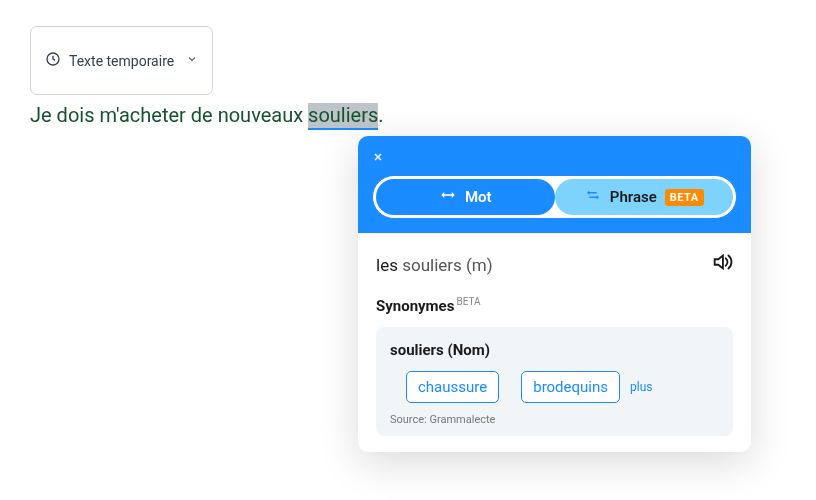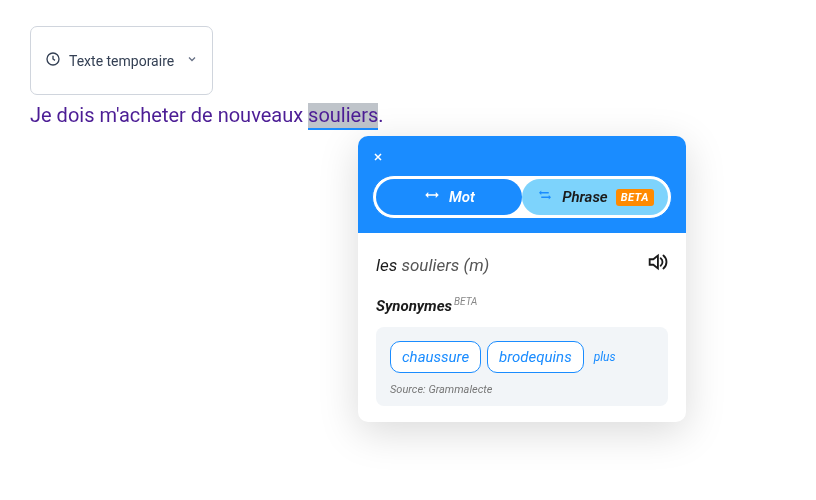--- a/index.html
+++ b/index.html
@@ -25,37 +25,36 @@
       color: #344054;
       background: #fff;
       cursor: pointer;
     }
     .top-btn .chevron { margin-left: 4px; font-size: 12px; color: #667085; }
     .sentence {
       position: absolute;
       top: 103px;
       left: 30px;
       font-size: 20px;
-      color: #4c1d95;
+      color: #14532d;
     }
     .highlight {
       background: #bfc4ca;
       border-bottom: 2px solid #1a8cff;
       padding-bottom: 1px;
     }
     .popup {
       position: absolute;
       top: 136px;
       left: 358px;
-      width: 328px;
+      width: 393px;
       background: #fff;
       border-radius: 10px;
       box-shadow: 0 10px 40px rgba(0,0,0,0.15);
       overflow: visible;
-      font-style: italic;
     }
     .popup-header {
       background: #1a8cff;
       border-radius: 10px 10px 0 0;
       padding: 12px 14px 14px;
     }
     .close-x {
       color: #fff;
       font-size: 16px;
       cursor: pointer;
@@ -140,24 +139,25 @@
       display: flex;
       flex-wrap: wrap;
       gap: 6px;
       align-items: center;
       margin-bottom: 10px;
     }
     .chip {
       border: 1px solid #1a8cff;
       color: #1a8cff;
       background: #fff;
-      border-radius: 10px;
+      border-radius: 5px;
       padding: 6px 11px;
       font-size: 15px;
       cursor: pointer;
+      margin-left: 16px;
     }
     .plus-link {
       color: #1a8cff;
       font-size: 12px;
       cursor: pointer;
       padding: 6px 4px;
     }
     .source {
       font-size: 11px;
       color: #777;
@@ -229,20 +229,24 @@
             <path d="M16 8a5 5 0 010 8M19 5a9 9 0 010 14" stroke-linecap="round"></path>
           </svg>
       </span>
     </div>
 
     <div class="syn-title">
       <span>Synonymes</span><span class="syn-beta">BETA</span>
     </div>
 
     <div class="syn-box">
+      <div class="syn-word-type">
+        <span>souliers</span>
+        <span>(Nom)</span>
+      </div>
       <div class="chips">
         <span class="chip">chaussure</span>
         <span class="chip">brodequins</span>
         <span class="plus-link">plus</span>
       </div>
       <div class="source">Source: Grammalecte</div>
     </div>
   </div>
 </div>
 

